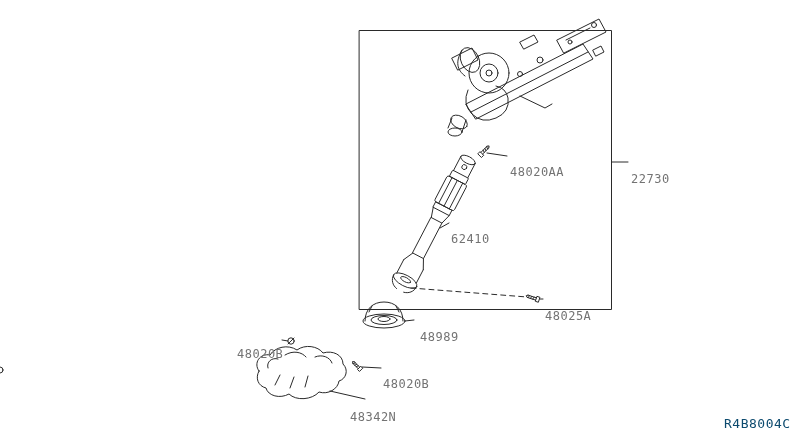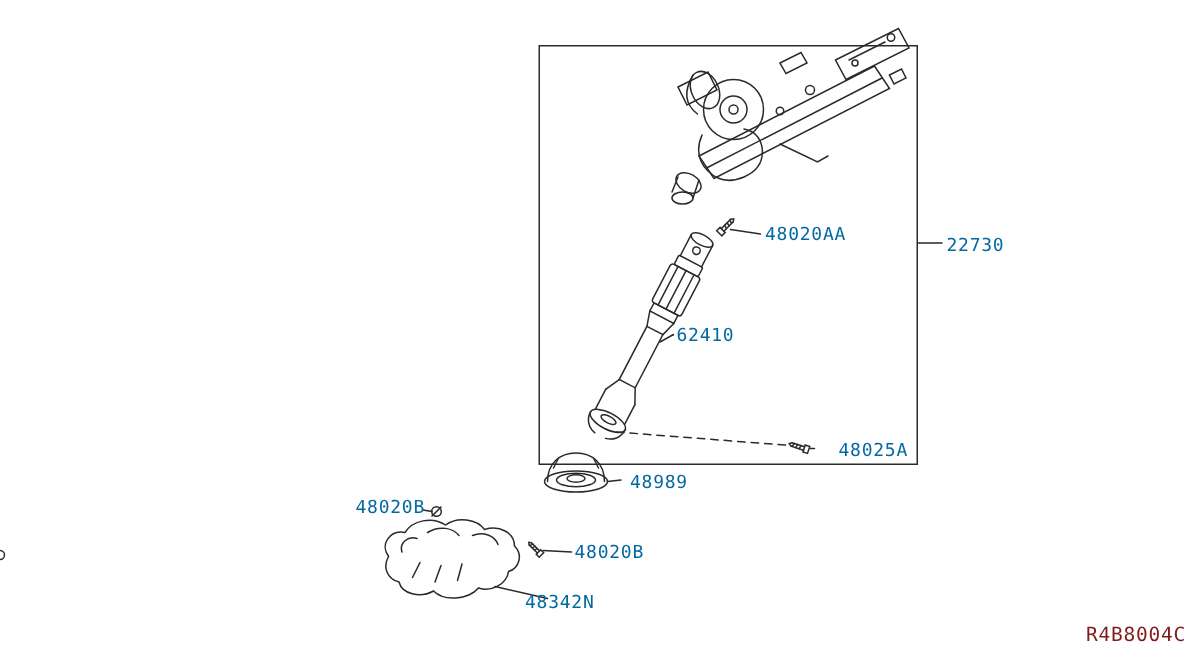--- a/index.html
+++ b/index.html
@@ -9,28 +9,29 @@
     height: 438px;
     background: #ffffff;
     font-family: "DejaVu Sans Mono", "Liberation Mono", monospace;
     overflow: hidden;
   }
   #lineart { position: absolute; left: 0; top: 0; }
   .label {
     position: absolute;
     font-size: 12px;
     line-height: 14px;
-    color: #0369a1;
+    color: #737373;
     white-space: nowrap;
     letter-spacing: 0.5px;
+    margin-top: 16px;
   }
   .refcode {
     position: absolute;
     font-size: 13px;
-    color: #7f1d1d;
+    color: #0c4a6e;
     letter-spacing: 0.5px;
   }
   svg * { vector-effect: non-scaling-stroke; }
 </style>
 </head>
 <body>
 
 <div id="stage">
 
   <svg id="lineart" width="800" height="438" viewBox="0 0 800 438" fill="none" stroke="#2a2a2a" stroke-width="1" stroke-linecap="round">
@@ -134,21 +135,21 @@
       <line x1="362" y1="367" x2="381" y2="368"></line>
       <line x1="330" y1="391" x2="365" y2="399"></line>
       <line x1="411" y1="288" x2="527" y2="297" stroke-dasharray="5,4"></line>
     </g>
   </svg>
 
   <div>
     <div class="label" style="left:510px; top:149px">48020AA</div>
     <div class="label" style="left:631px; top:156px">22730</div>
     <div class="label" style="left:451px; top:216px">62410</div>
-    <div class="label" style="left:559px; top:293px">48025A</div>
+    <div class="label" style="left:545px; top:293px">48025A</div>
     <div class="label" style="left:420px; top:314px">48989</div>
     <div class="label" style="left:237px; top:331px">48020B</div>
     <div class="label" style="left:383px; top:361px">48020B</div>
     <div class="label" style="left:350px; top:394px">48342N</div>
   </div>
 
   <div class="refcode" style="left:724px; top:416px">R4B8004C</div>
 
 </div>
 

